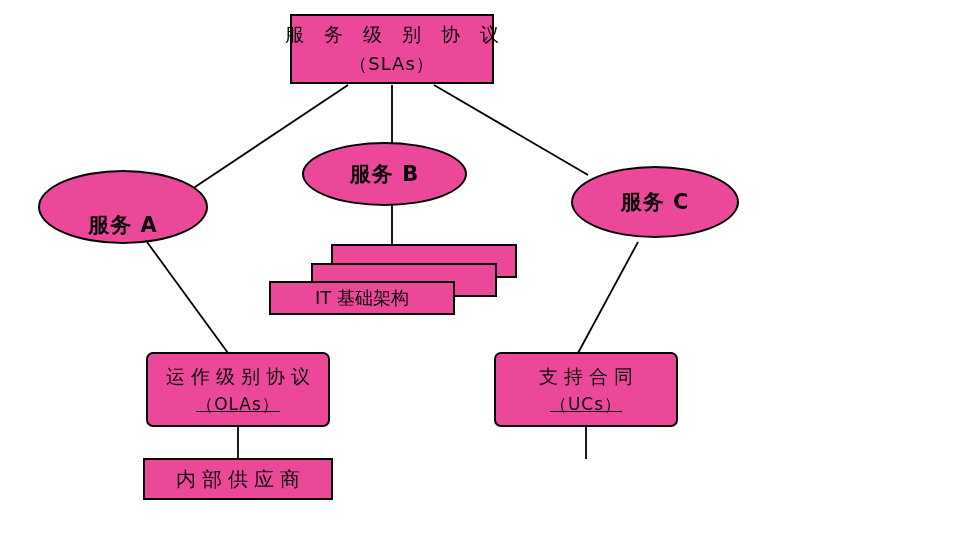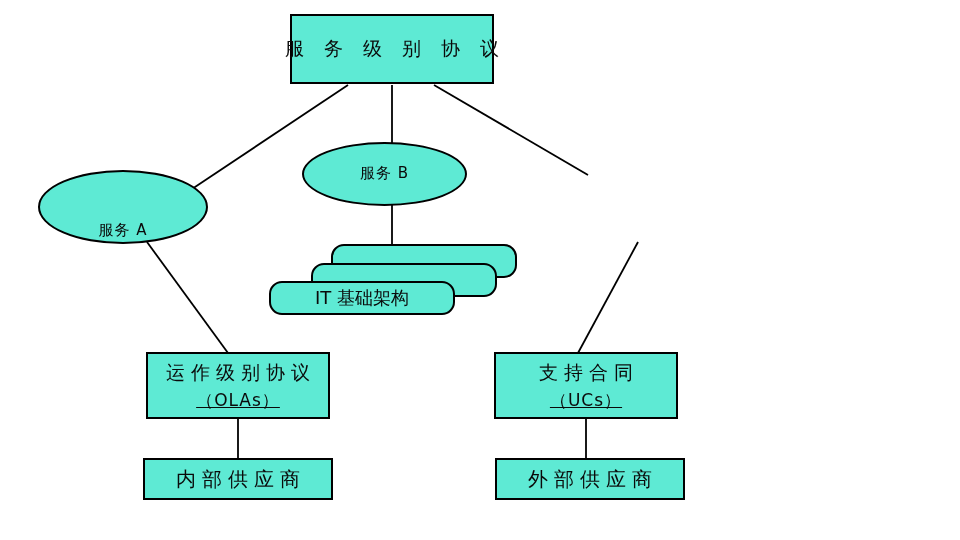--- a/index.html
+++ b/index.html
@@ -16,41 +16,41 @@
     overflow: hidden;
   }
   .edges {
     position: absolute;
     left: 0; top: 0;
     width: 960px; height: 540px;
   }
   .edges line { stroke: #000000; stroke-width: 1.8; }
   .node {
     position: absolute;
-    background: #5eead4;
+    background: #ec4899;
     border: 2px solid #000000;
     display: flex;
     flex-direction: column;
     align-items: center;
     justify-content: center;
     text-align: center;
     line-height: 1.55;
   }
   .ellipse { border-radius: 50%; }
   .sla-box    { left: 290px; top: 14px;  width: 204px; height: 70px; }
   .sla-line1  { font-size: 19px; letter-spacing: 7px; white-space: nowrap; margin-left: 7px; }
   .sla-line2  { font-size: 18px; letter-spacing: 1px; }
   .ellipse-a  { left: 38px;  top: 170px; width: 170px; height: 74px; justify-content: flex-end; }
   .ellipse-b  { left: 302px; top: 142px; width: 165px; height: 64px; }
   .ellipse-c  { left: 571px; top: 166px; width: 168px; height: 72px; }
-  .ellipse span { font-size: 15px; letter-spacing: 1px; }
-  .stack-rect { left: 331px; top: 244px; width: 186px; height: 34px; border-radius: 13px; }
+  .ellipse span { font-size: 21px; letter-spacing: 1px; font-weight: bold; }
+  .stack-rect { left: 331px; top: 244px; width: 186px; height: 34px; }
   .stack-rect.mid   { left: 311px; top: 263px; }
   .stack-rect.front { left: 269px; top: 281px; font-size: 18px; }
-  .ola-box, .uc-box { width: 184px; height: 67px; top: 352px; }
+  .ola-box, .uc-box { width: 184px; height: 75px; top: 352px; border-radius: 7px; }
   .ola-box { left: 146px; }
   .uc-box  { left: 494px; text-align: center; }
   .agr-line1 { font-size: 19px; letter-spacing: 6px; white-space: nowrap; margin-left: 6px; }
   .agr-line2 { font-size: 17px; letter-spacing: 1px; text-decoration: underline; }
   .supplier-box { width: 190px; height: 42px; top: 458px; font-size: 20px; letter-spacing: 6px; }
   .supplier-box .lbl { margin-left: 6px; white-space: nowrap; }
   .internal { left: 143px; }
   .external { left: 495px; }
 </style>
 </head>
@@ -64,30 +64,34 @@
     <line x1="434" y1="85" x2="588" y2="175"></line>
     <line x1="392" y1="205" x2="392" y2="246"></line>
     <line x1="147" y1="242" x2="228" y2="353"></line>
     <line x1="638" y1="242" x2="578" y2="353"></line>
     <line x1="238" y1="418" x2="238" y2="459"></line>
     <line x1="586" y1="418" x2="586" y2="459"></line>
   </svg>
 
   <div class="node sla-box">
     <div class="sla-line1">服 务 级 别 协 议</div>
+    <div class="sla-line2">（SLAs）</div>
   </div>
 
   <div class="node ellipse ellipse-a">
     <span>服务 A</span>
   </div>
 
   <div class="node ellipse ellipse-b">
     <span>服务 B</span>
   </div>
 
+  <div class="node ellipse ellipse-c">
+    <span>服务 C</span>
+  </div>
 
   <div class="node stack-rect back"></div>
   <div class="node stack-rect mid"></div>
   <div class="node stack-rect front">
     <span>IT 基础架构</span>
   </div>
 
   <div class="node ola-box">
     <div class="agr-line1">运作级别协议</div>
     <div class="agr-line2">（OLAs）</div>
@@ -95,17 +99,14 @@
 
   <div class="node uc-box">
     <div class="agr-line1">支持合同</div>
     <div class="agr-line2">（UCs）</div>
   </div>
 
   <div class="node supplier-box internal">
     <span class="lbl">内部供应商</span>
   </div>
 
-  <div class="node supplier-box external">
-    <span class="lbl">外部供应商</span>
-  </div>
 
 </div>
 
 </body></html>

